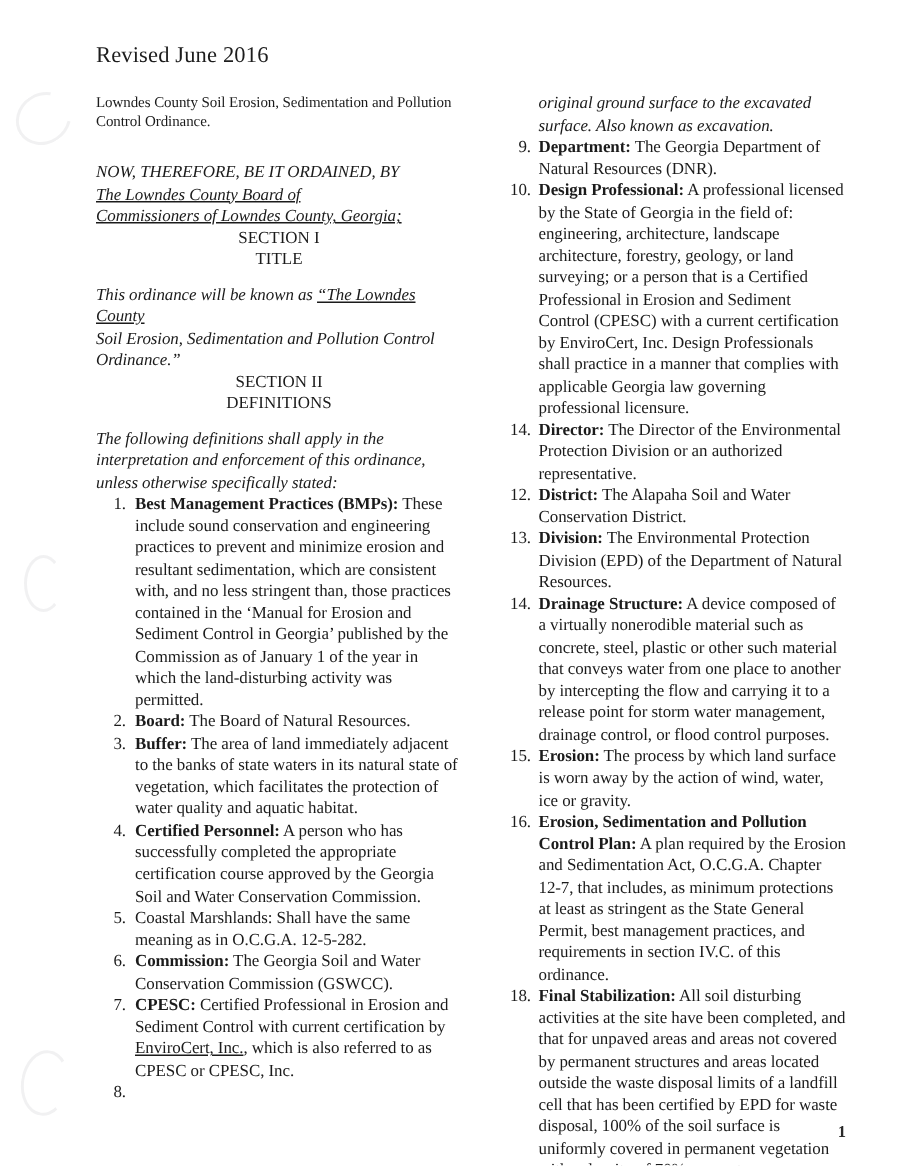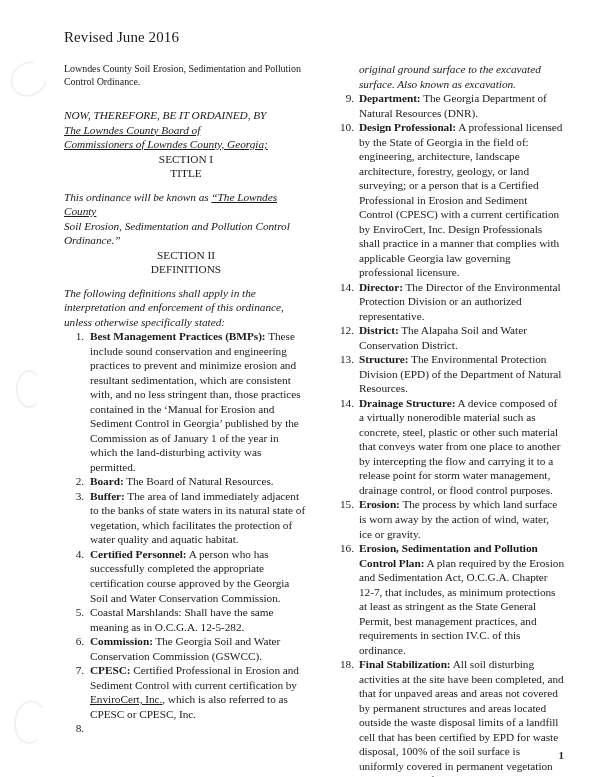--- a/index.html
+++ b/index.html
@@ -214,21 +214,21 @@
         <li>
           <span class="num">14.</span>
           <span class="txt"><b>Director:</b><span> The Director of the Environmental Protection Division or an authorized representative.</span></span>
         </li>
         <li>
           <span class="num">12.</span>
           <span class="txt"><b>District:</b><span> The Alapaha Soil and Water Conservation District.</span></span>
         </li>
         <li>
           <span class="num">13.</span>
-          <span class="txt"><b>Structure:</b><span> The Environmental Protection Division (EPD) of the Department of Natural Resources.</span></span>
+          <span class="txt"><b>Division:</b><span> The Environmental Protection Division (EPD) of the Department of Natural Resources.</span></span>
         </li>
         <li>
           <span class="num">14.</span>
           <span class="txt"><b>Drainage Structure:</b><span> A device composed of a virtually nonerodible material such as concrete, steel, plastic or other such material that conveys water from one place to another by intercepting the flow and carrying it to a release point for storm water management, drainage control, or flood control purposes.</span></span>
         </li>
         <li>
           <span class="num">15.</span>
           <span class="txt"><b>Erosion:</b><span> The process by which land surface is worn away by the action of wind, water, ice or gravity.</span></span>
         </li>
         <li>

